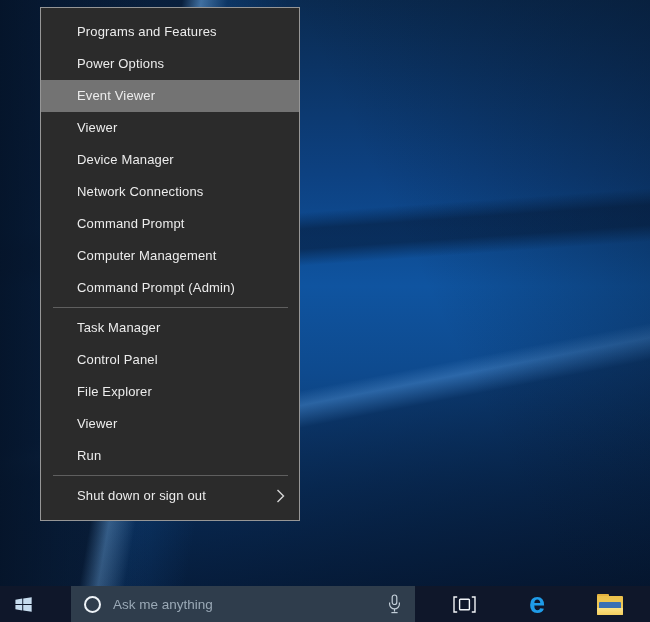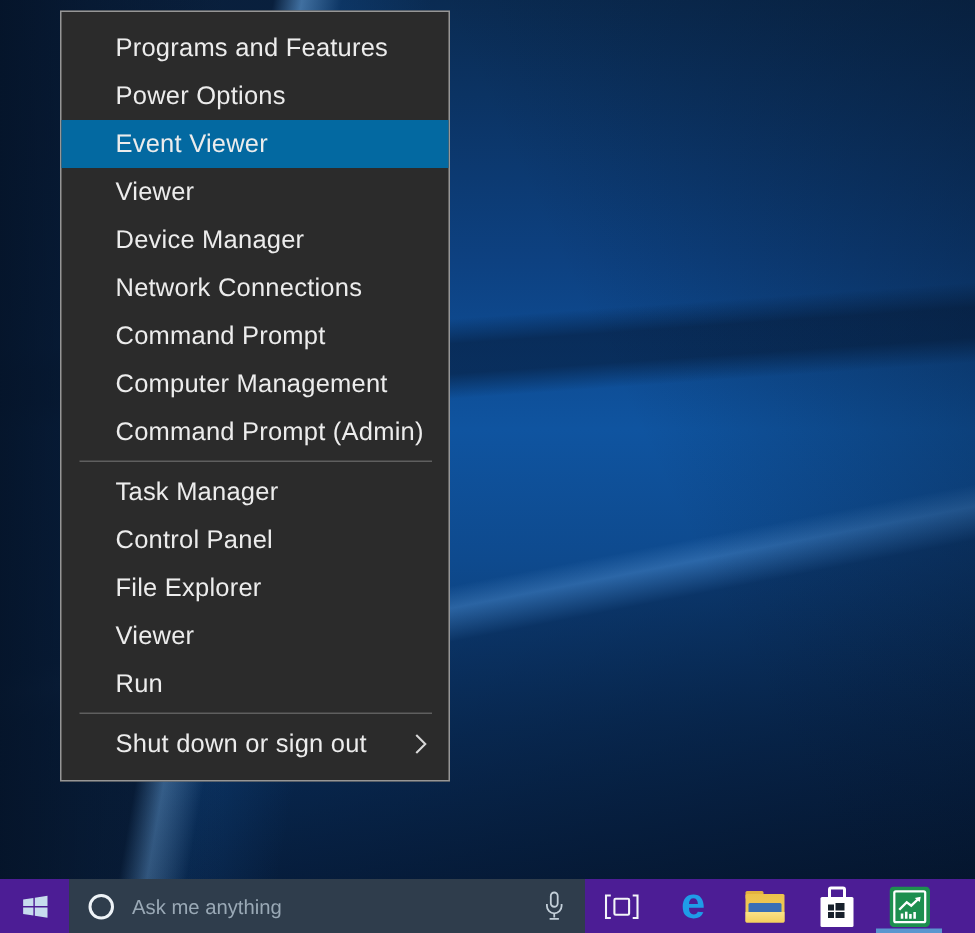--- a/index.html
+++ b/index.html
@@ -19,33 +19,33 @@
   }
 
   
   .winx-menu{
     position:absolute; left:40px; top:7px; width:260px;
     background:#2b2b2b; border:1px solid #969696;
     padding:8px 0; z-index:5;
   }
   .mi{
     height:32px; line-height:32px; padding-left:36px; padding-right:10px;
-    color:#ececec; font-size:17px; letter-spacing:.15px; cursor:default;
+    color:#ececec; font-size:13px; letter-spacing:.15px; cursor:default;
     display:flex; align-items:center; justify-content:space-between;
     white-space:nowrap;
   }
   .mi > span:first-child{ line-height:32px; }
-  .mi.hl{ background:#0369a1; }
+  .mi.hl{ background:#737373; }
   .sep{ border-top:1px solid #5f5f5f; margin:3px 11px 4px 12px; height:0; }
   .chev{ width:9px; height:14px; flex:0 0 auto; margin-right:4px; }
 
   
   .taskbar{
     position:absolute; left:0; bottom:0; width:650px; height:36px;
-    background:#4c1d95; display:flex; align-items:stretch; z-index:10;
+    background:#0f172a; display:flex; align-items:stretch; z-index:10;gap:25px;
   }
   .taskbar button{ background:none; border:0; padding:0; cursor:pointer; }
   .start{
     width:46px; height:36px; display:flex; align-items:center; justify-content:center; flex:0 0 auto;
   }
   .searchbox{
     width:344px; height:36px; background:#2f3d4c; display:flex; align-items:center; flex:0 0 auto; cursor:text;
   }
   .ring{
     width:17px; height:17px; border:2.5px solid #eef3f7; border-radius:50%;

